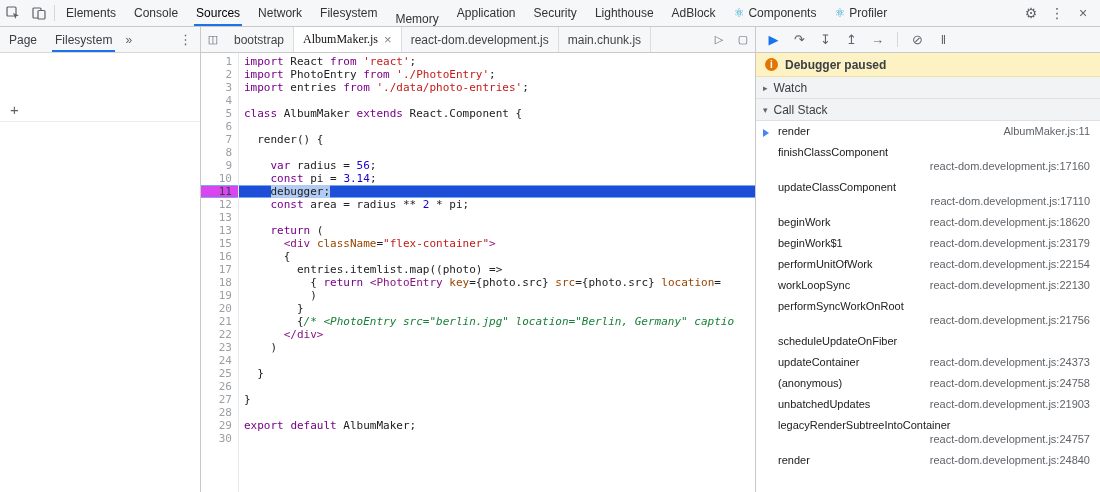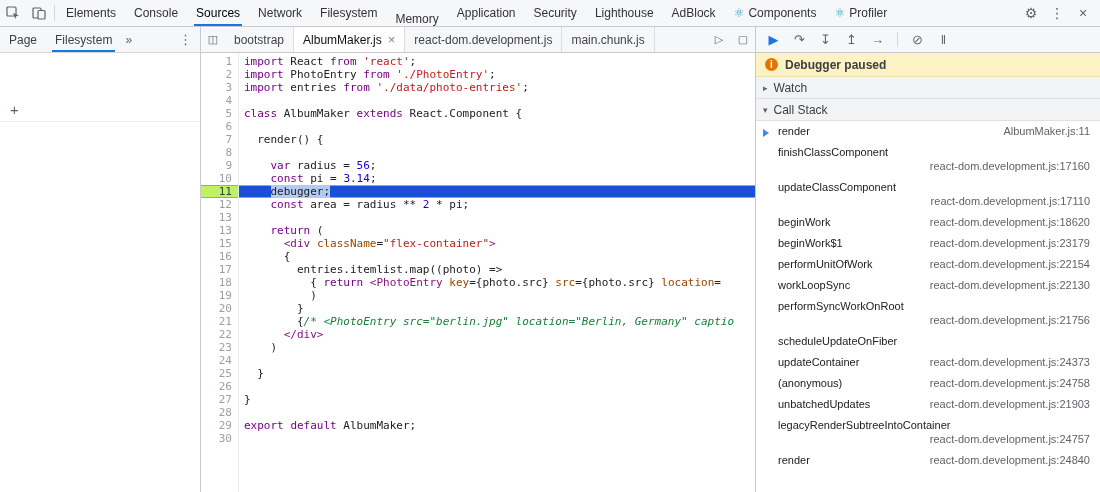--- a/index.html
+++ b/index.html
@@ -47,21 +47,21 @@
     cursor:pointer; white-space:nowrap; }
   .file-tab.active { background:#fff; color:#111; }
   .ft-close { color:#80868b; font-size:13px; line-height:1; cursor:pointer; }
   .ft-right { margin-left:auto; display:flex; align-items:stretch; }
 
   .code { flex:1; display:flex; overflow:hidden; font-family:"DejaVu Sans Mono", monospace;
     font-size:11px; line-height:13px; }
   .gutter { flex:0 0 38px; width:38px; border-right:1px solid #e9e9e9; color:#9aa0a6; text-align:right;
     padding-top:2px; background:#fff; cursor:pointer; }
   .gl { height:13px; padding-right:6px; }
-  .gl.current { background:#bef264; box-shadow: inset 0 1px 0 #7aa7e8, inset 0 -1px 0 #7aa7e8; color:#3c4043; }
+  .gl.current { background:#d946ef; box-shadow: inset 0 1px 0 #7aa7e8, inset 0 -1px 0 #7aa7e8; color:#3c4043; }
   .codelines { flex:1; padding-top:2px; overflow:hidden; white-space:pre; cursor:text; }
   .cl { height:13px; padding-left:5px; }
   .cl.current { background:#1d4ed8; box-shadow: inset 0 1px 0 #7aa7e8, inset 0 -1px 0 #7aa7e8; }
   .tok-kw  { color:#770088; }
   .tok-str { color:#c41a16; }
   .tok-num { color:#1c00cf; }
   .tok-com { color:#188038; font-style:italic; }
   .tok-tag { color:#881280; }
   .tok-attr{ color:#994500; }
   .tok-exec{ color:#202124; background:#b2cbf2; }
@@ -177,21 +177,21 @@
     </div>
 
     <div class="editor">
       <div class="file-tabs">
         <span class="ft-iconbtn">◫</span>
         <div style="display:flex;align-items:stretch;">
             <div class="file-tab">
               <div style="display: inline;">bootstrap</div>
             </div>
             <div class="file-tab active">
-              <div style="display: inline;">AlbumMaker.js</div>
+              <div style="display: inline; font-family: Liberation Serif, serif;">AlbumMaker.js</div>
               <div class="ft-close" style="display: inline;">×</div>
             </div>
             <div class="file-tab">
               <div style="display: inline;">react-dom.development.js</div>
             </div>
             <div class="file-tab">
               <div style="display: inline;">main.chunk.js</div>
             </div>
           </div>
         <div class="ft-right">

